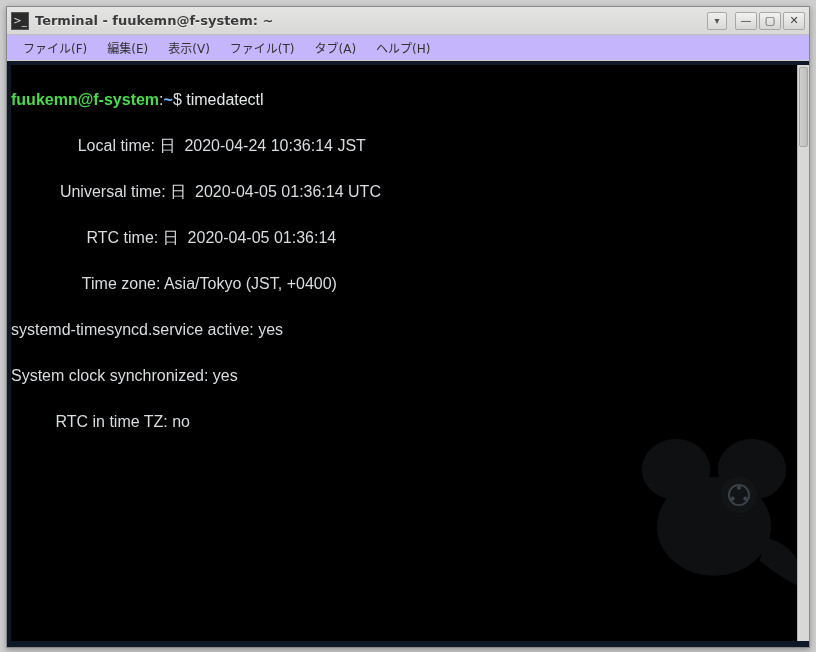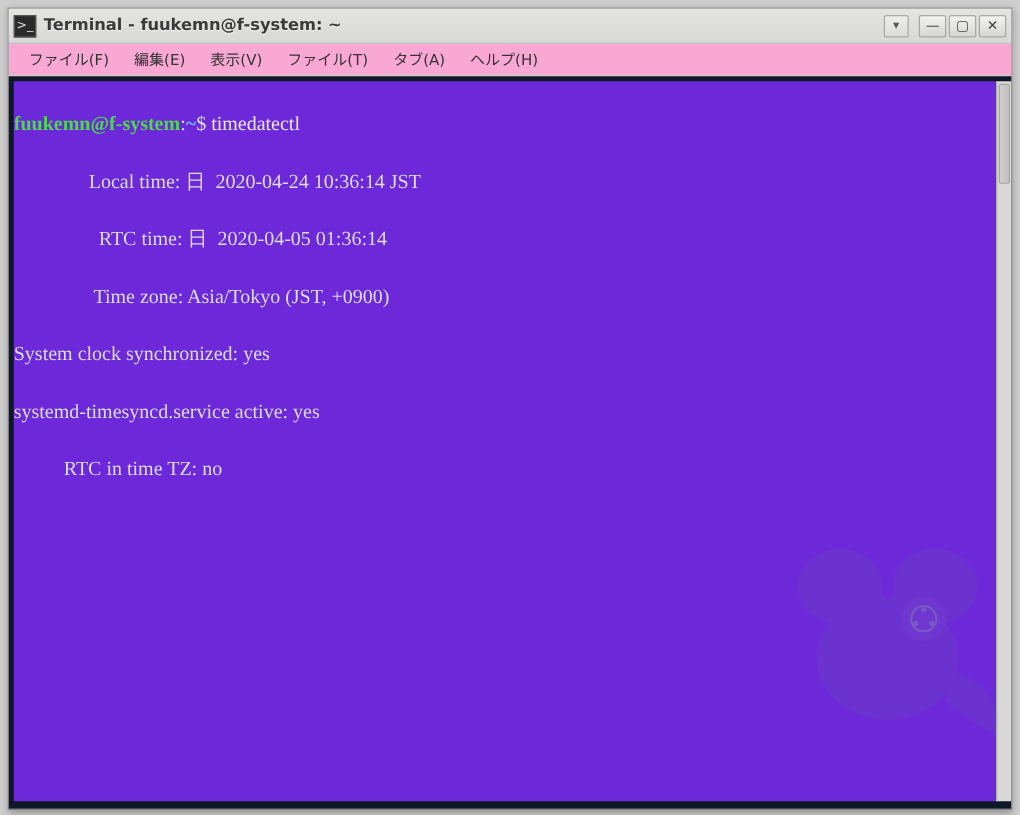--- a/index.html
+++ b/index.html
@@ -66,42 +66,42 @@
     width: 20px; height: 18px;
     background: linear-gradient(to bottom,#eeeeec,#dadad8);
     border: 1px solid #a8a8a6;
     margin-right: 6px;
     display: flex; align-items: center; justify-content: center;
     font-size: 10px; color: #555;
     border-radius: 2px;
   }
   .menubar {
     height: 26px;
-    background: #f9a8d4;
+    background: #c4b5fd;
     border-bottom: 1px solid #cfcfcd;
     display: flex;
     align-items: center;
     padding: 0 6px;
     font-size: 12px;
     color: #333;
   }
   .menubar .menu-item {
     padding: 3px 10px;
     cursor: pointer;
   }
   .term-wrap {
     flex: 1;
     display: flex;
     background: #0e1826;
     padding: 4px 0 6px 4px;
   }
   .terminal {
     flex: 1;
-    background: #6d28d9;
-    font-family: Liberation Serif, serif;
+    background: #000000;
+    font-family: Liberation Sans, sans-serif;
     font-size: 16px;
     line-height: 23px;
     color: #d9dde0;
     white-space: pre;
     position: relative;
     overflow: hidden;
   }
   .terminal .row { display: block; }
   .user { color: #4cd94c; font-weight: bold; }
   .host { color: #4cd94c; font-weight: bold; }
@@ -169,24 +169,25 @@
     <span class="menu-item">表示(V)</span>
     <span class="menu-item">ファイル(T)</span>
     <span class="menu-item">タブ(A)</span>
     <span class="menu-item">ヘルプ(H)</span>
   </div>
 
   <div class="term-wrap">
     <div class="terminal">
 <span class="row"><span class="user">fuukemn</span><span class="user">@</span><span class="host">f-system</span><span class="colon">:</span><span class="cwd">~</span><span class="prompt">$</span> <span class="cmd">timedatectl</span></span>
 <span class="row out">               Local time: 日  2020-04-24 10:36:14 JST</span>
+<span class="row out">           Universal time: 日  2020-04-05 01:36:14 UTC</span>
 <span class="row out">                 RTC time: 日  2020-04-05 01:36:14</span>
-<span class="row out">                Time zone: Asia/Tokyo (JST, +0900)</span>
+<span class="row out">                Time zone: Asia/Tokyo (JST, +0400)</span>
+<span class="row out">systemd-timesyncd.service active: yes</span>
 <span class="row out">System clock synchronized: yes</span>
-<span class="row out">systemd-timesyncd.service active: yes</span>
 <span class="row out">          RTC in time TZ: no</span>
 
       <div class="watermark">
         <svg viewBox="0 0 100 100">
           <g fill="#6a7a8a">
             <ellipse cx="30" cy="26" rx="18" ry="16"></ellipse>
             <ellipse cx="70" cy="26" rx="18" ry="16"></ellipse>
             <ellipse cx="50" cy="56" rx="30" ry="26"></ellipse>
             <path d="M78 62 q20 6 18 26 q-10 -4 -22 -14 z"></path>
           </g>

